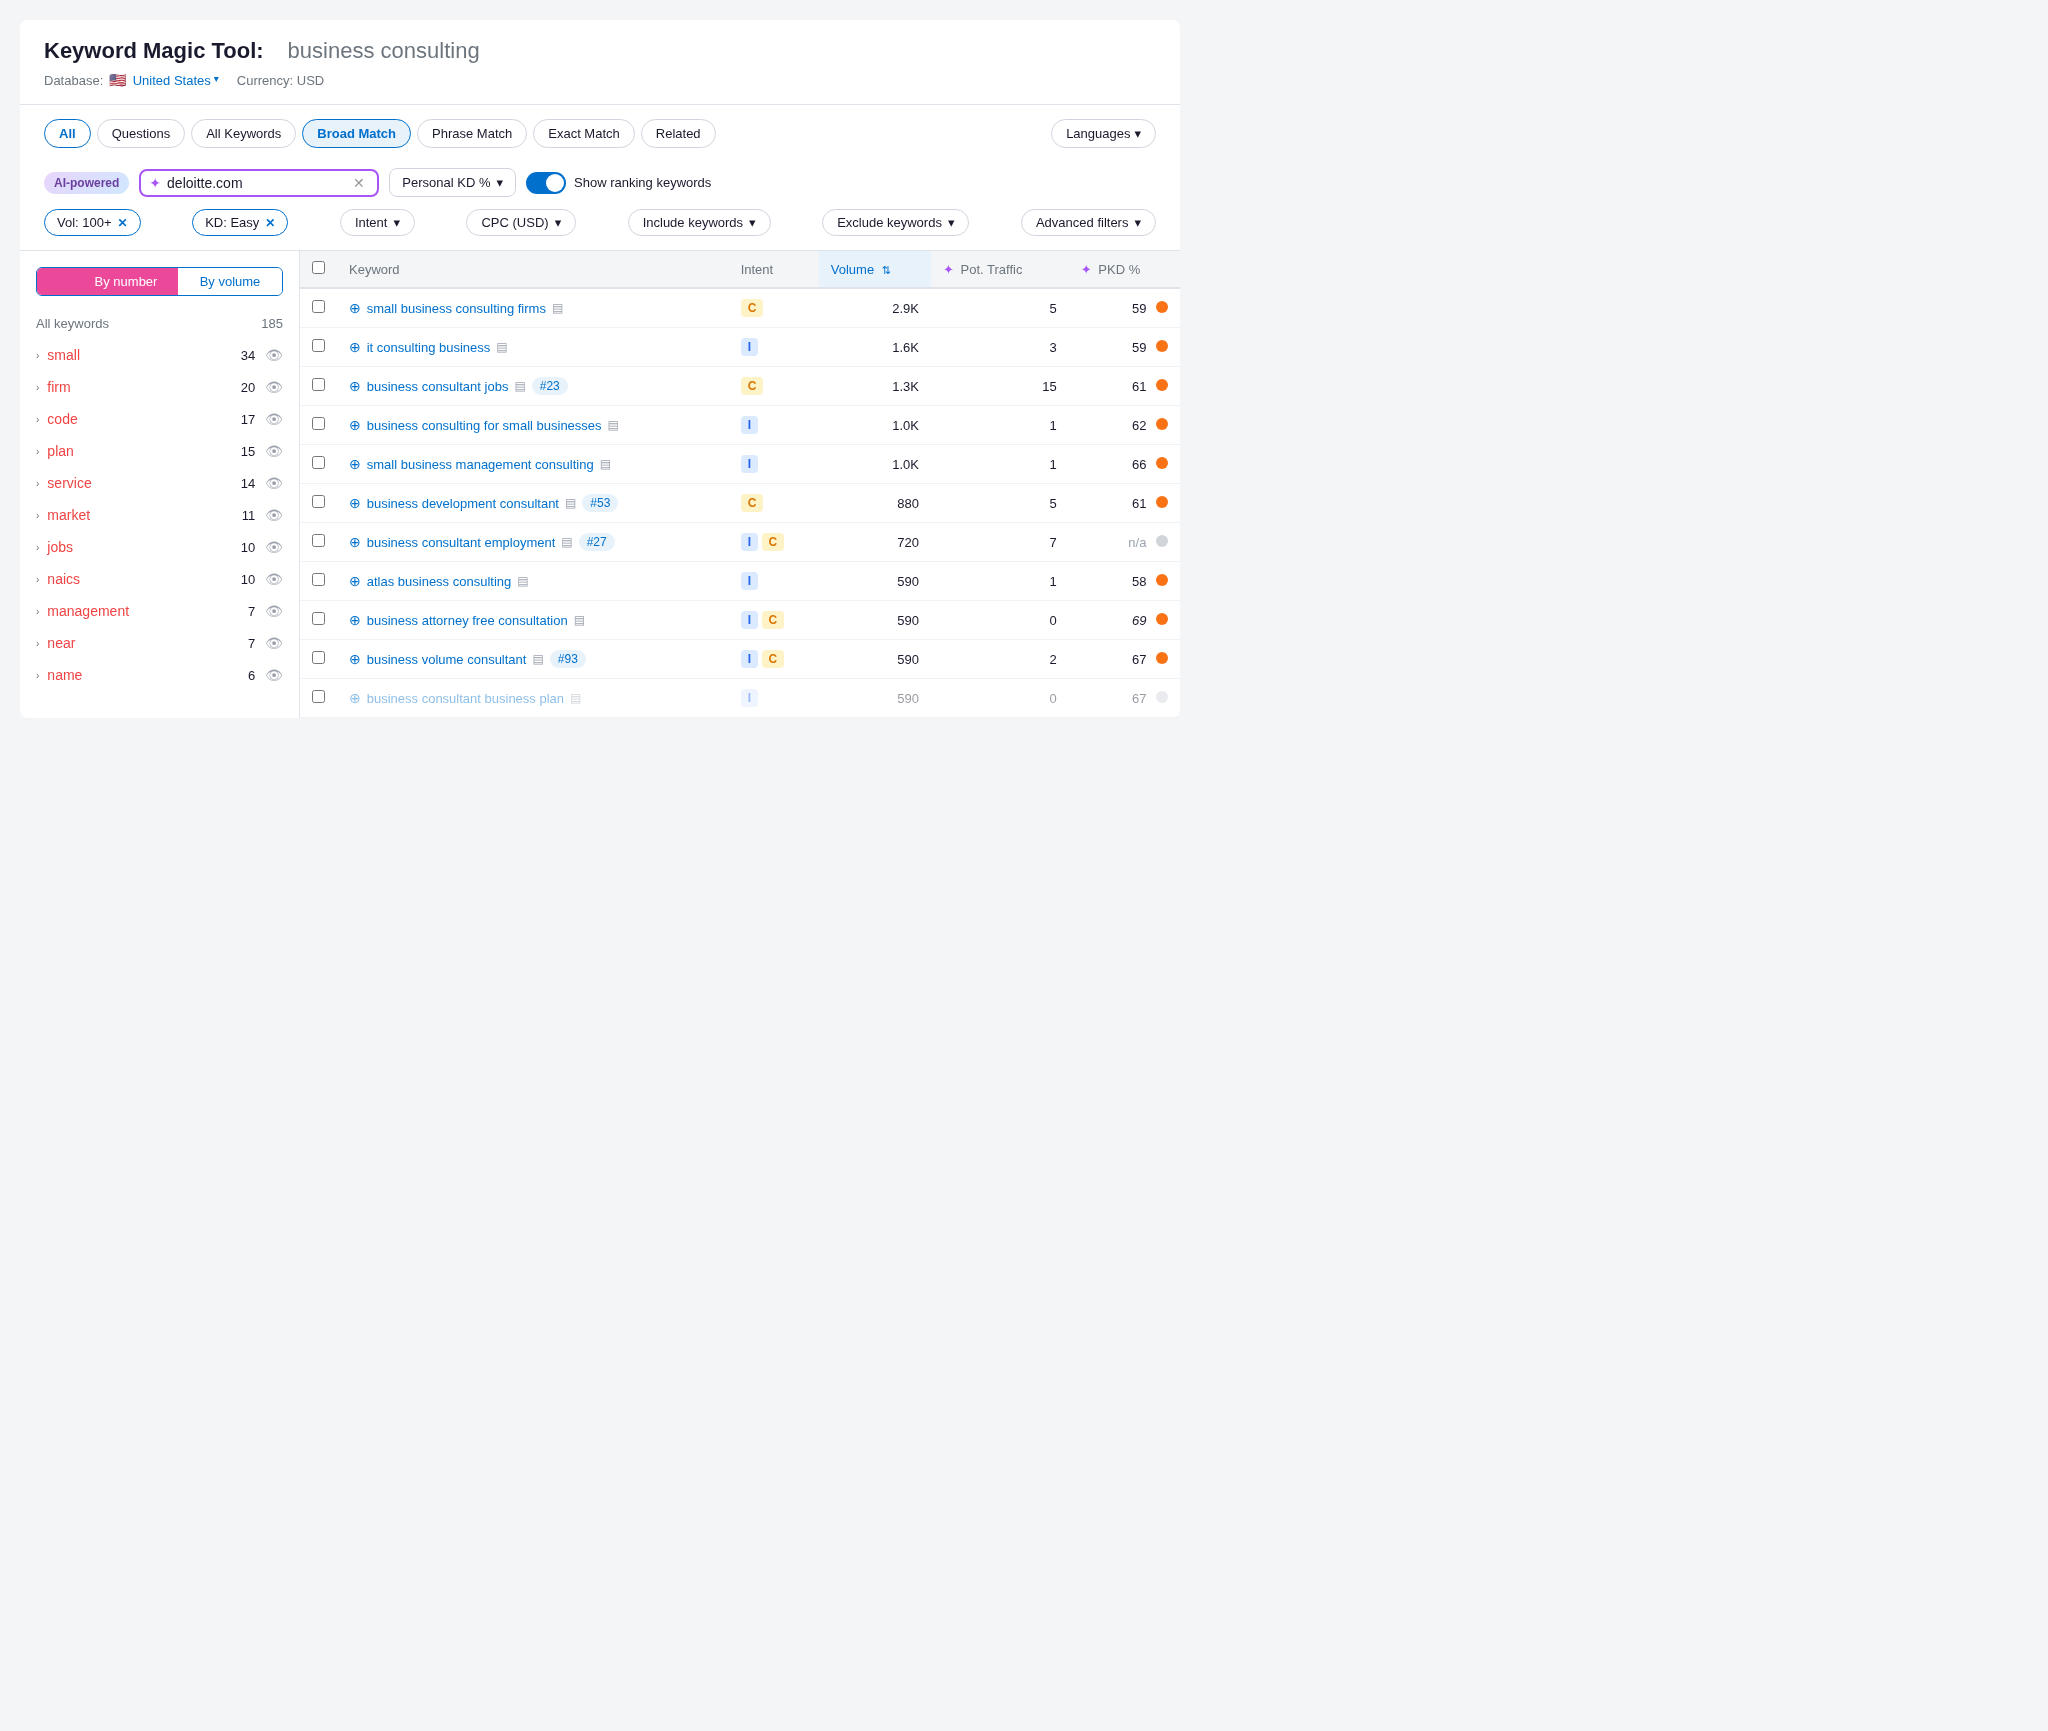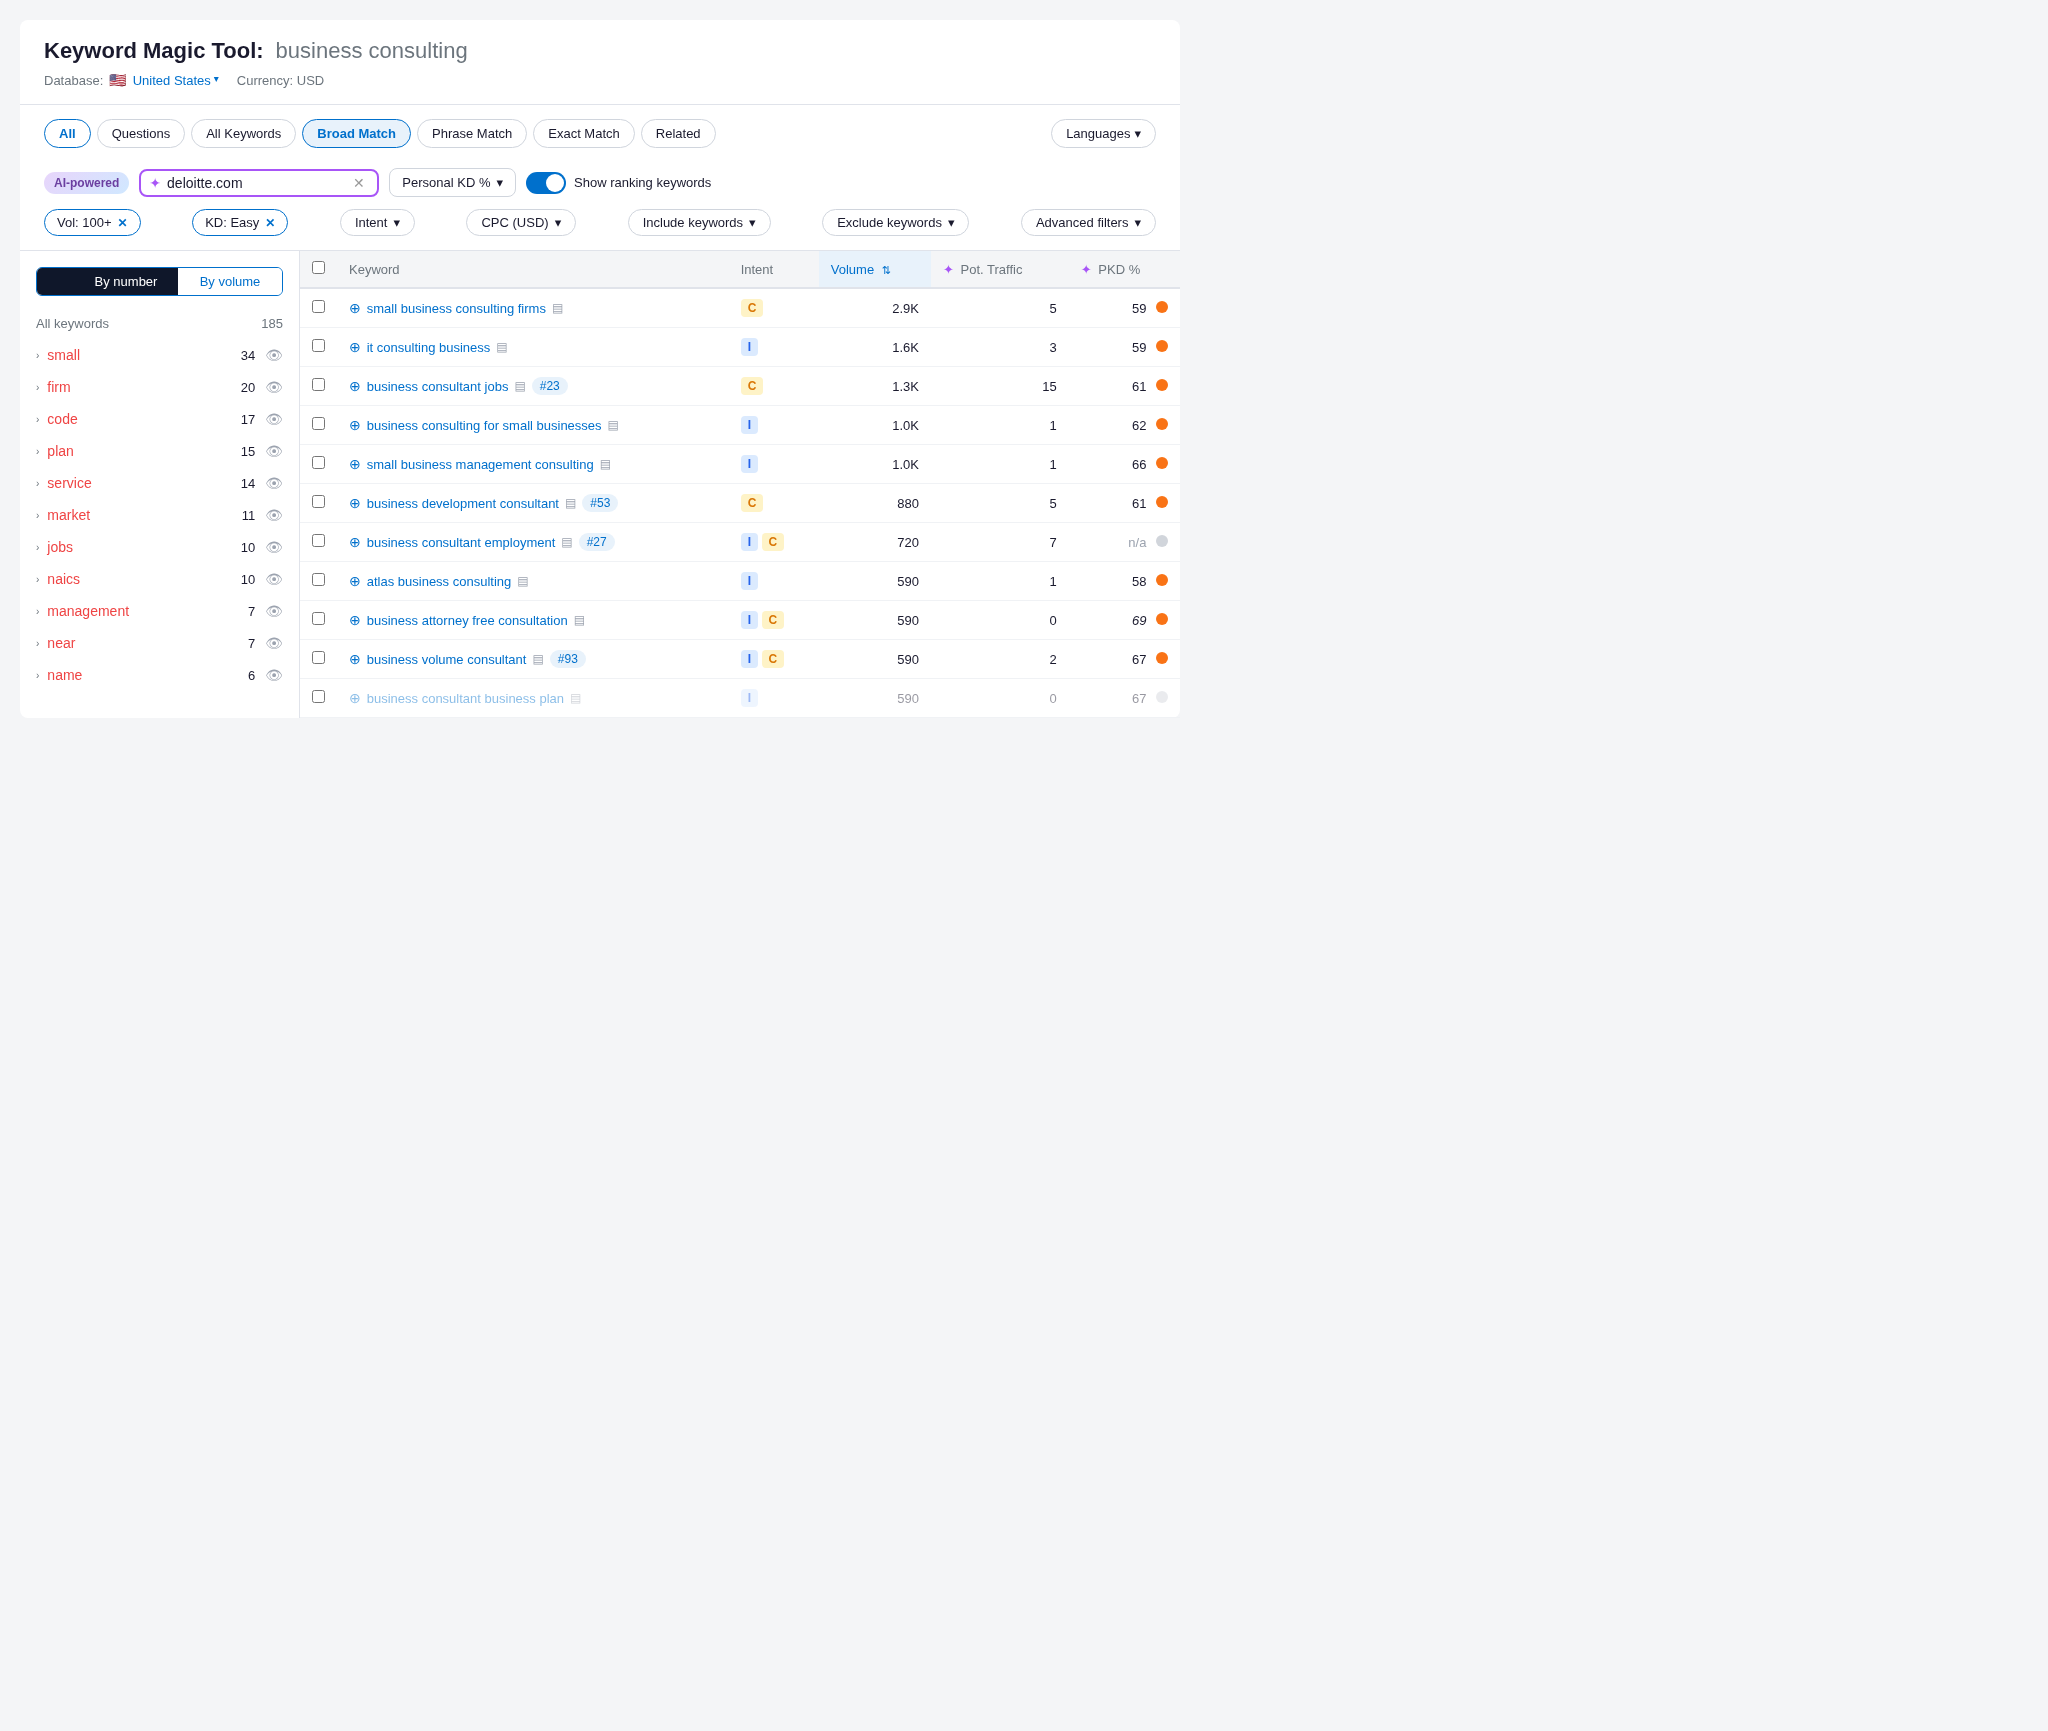--- a/index.html
+++ b/index.html
@@ -1,21 +1,21 @@
 <!DOCTYPE html>
 <html><head>
   <meta charset="utf-8">
   <style>
     * { box-sizing: border-box; margin: 0; padding: 0; }
     body { font-family: -apple-system, BlinkMacSystemFont, 'Segoe UI', sans-serif; background: #f4f5f7; font-size: 14px; color: #1a1a2e; }
 
     .app-container { background: #f4f5f7; padding: 20px; max-width: 1200px; }
 
     .header { background: #fff; padding: 18px 24px 16px; border-radius: 8px 8px 0 0; border-bottom: 1px solid #e0e3ea; }
-    .title-row { display: flex; align-items: baseline; gap: 12px; margin-bottom: 8px; }
+    .title-row { display: flex; align-items: baseline; gap: 24px; margin-bottom: 8px; }
     .title-tool { font-size: 22px; font-weight: 700; color: #1a1a2e; }
     .title-query { font-size: 22px; font-weight: 400; color: #6c757d; }
     .subtitle-row { display: flex; align-items: center; gap: 6px; font-size: 13px; color: #6c757d; }
     .flag { font-size: 14px; }
     .db-link { color: #0070cc; text-decoration: none; display: flex; gap: 3px; }
     .chevron-small { font-size: 10px; }
 
     .filters-section { background: #fff; padding: 14px 24px; border-bottom: 1px solid #e0e3ea; }
 
     .tab-row { display: flex; align-items: center; gap: 6px; margin-bottom: 20px; flex-wrap: wrap; }
@@ -40,21 +40,21 @@
     .filter-row { display: flex; align-items: center; flex-wrap: wrap; justify-content: space-between; }
     .filter-chip { display: flex; align-items: center; gap: 6px; padding: 5px 12px; border-radius: 20px; border: 1.5px solid #0070cc; background: #fff; font-size: 13px; color: #1a1a2e; cursor: pointer; }
     .filter-chip .chip-x { color: #0070cc; cursor: pointer; font-weight: 700; font-size: 12px; }
     .filter-dropdown { display: flex; align-items: center; gap: 6px; padding: 5px 14px; border-radius: 20px; border: 1px solid #d0d5dd; background: #fff; font-size: 13px; color: #1a1a2e; cursor: pointer; }
 
     .main-content { display: flex; background: #fff; border-radius: 0 0 8px 8px; }
 
     .sidebar { width: 280px; border-right: 1px solid #e0e3ea; padding: 16px 0; flex-shrink: 0; }
     .sidebar-toggle { display: flex; gap: 0; margin: 0 16px 16px; border: 1px solid #0070cc; border-radius: 6px; overflow: hidden; }
     .sidebar-toggle-btn { flex: 1; padding: 6px 10px; font-size: 13px; text-align: center; cursor: pointer; background: #fff; color: #0070cc; border: none; }
-    .sidebar-toggle-btn.active { background: #0f172a; color: #fff; padding-left: 47px; }
+    .sidebar-toggle-btn.active { background: #ec4899; color: #fff; padding-left: 47px; }
 
     .sidebar-header { display: flex; justify-content: space-between; align-items: center; padding: 4px 16px 8px; font-size: 13px; color: #6c757d; }
     .sidebar-item { display: flex; align-items: center; padding: 8px 16px; cursor: pointer; }
     .sidebar-chevron { color: #6c757d; font-size: 10px; margin-right: 8px; }
     .sidebar-keyword { flex: 1; font-size: 14px; color: #ef4444; }
     .sidebar-count { font-size: 13px; color: #1a1a2e; margin-right: 10px; }
     .eye-icon { color: #9ca3af; font-size: 14px; }
 
     .table-section { flex: 1; overflow: hidden; }
 

